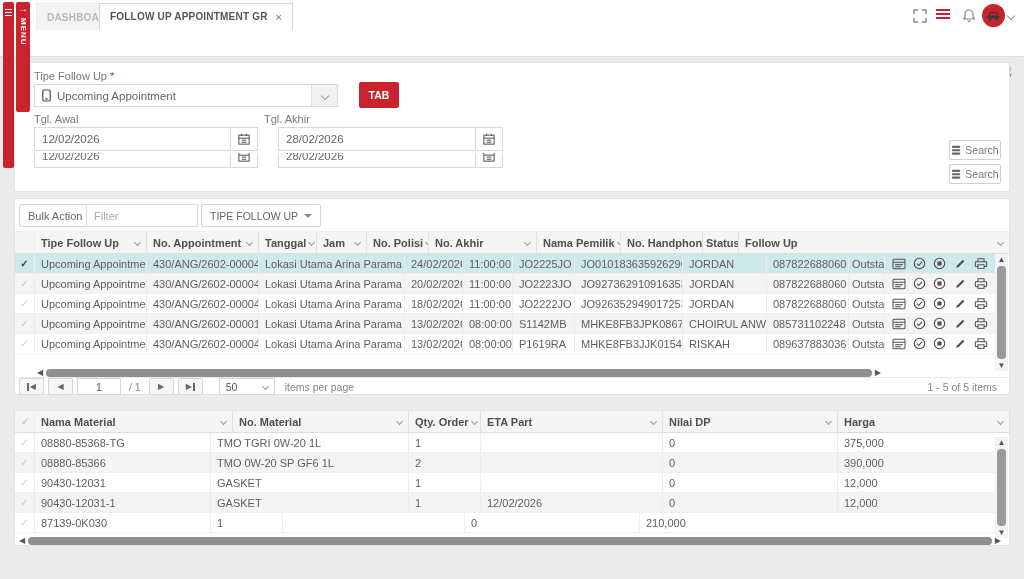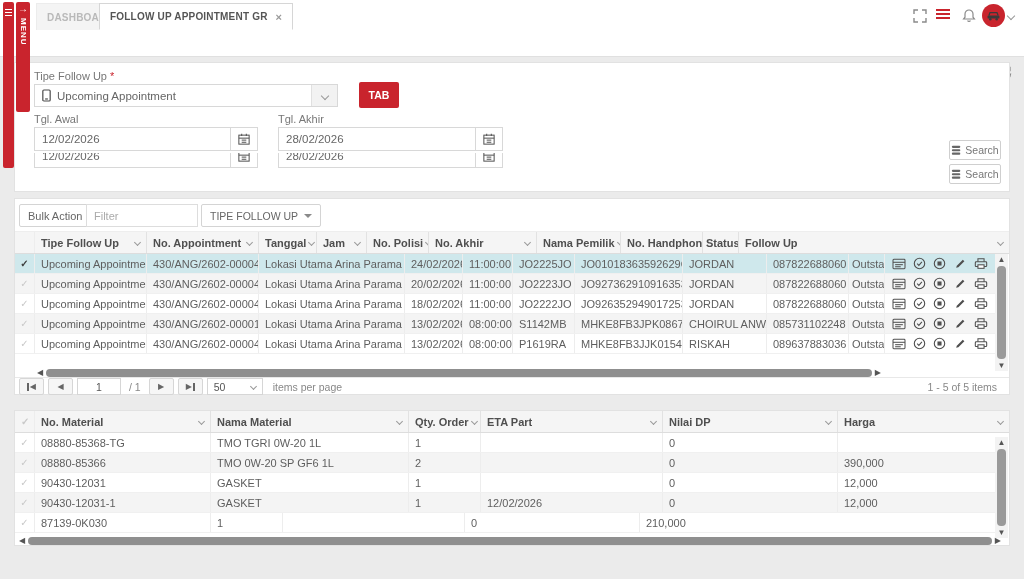--- a/index.html
+++ b/index.html
@@ -112,21 +112,21 @@
   .hscroll .thumb { height:8px; background:#8f8f8f; border-radius:4px; flex:1; }
   #appt-hscroll { left:22px; top:168px; width:844px; }
   #mat-hscroll { left:4px; top:124px; width:982px; }
 
   
   #pager { position:absolute; left:0; top:178px; width:994px; height:18px; border-top:1px solid #e8e8e8; display:flex; align-items:center; padding:0 4px; gap:4px; color:#777; }
   .pg-btn { width:25px; height:17px; border:1px solid #d6d6d6; background:#f6f6f6; border-radius:2px; color:#666; font-size:8px; display:flex; align-items:center; justify-content:center; gap:1px; }
   .pg-bar { width:1.5px; height:8px; background:#666; }
   #page-input { width:44px; height:17px; border:1px solid #d6d6d6; text-align:center; font-size:10.5px; color:#555; font-family:"Liberation Sans",sans-serif; }
   #page-of { font-size:10.5px; color:#888; margin:0 4px; }
-  #pagesize-select { width:56px; height:17px; border:1px solid #d6d6d6; background:#fff; display:flex; align-items:center; justify-content:space-between; padding:0 6px; font-size:10.5px; color:#555; }
+  #pagesize-select { width:56px; height:17px; border:1px solid #d6d6d6; background:#fff; margin-left:12px; display:flex; align-items:center; justify-content:space-between; padding:0 6px; font-size:10.5px; color:#555; }
   #items-label { margin-left:6px; font-size:10.5px; color:#888; }
   #pager-summary { margin-left:auto; font-size:10.5px; color:#888; padding-right:8px; }
 
   svg { display:block; }
 </style>
 </head>
 <body>
 
 <div id="topbar" class="abs">
   <div id="tab-dashboard" class="tab">
@@ -210,21 +210,21 @@
         </svg>
       <span>Upcoming Appointment</span>
     </span>
     <span class="dd">
         <span class="chevdn"></span>
       </span>
   </div>
   <button id="tab-button">TAB</button>
 
   <div class="flabel" style="left:19px;top:50px;">Tgl. Awal</div>
-  <div class="flabel" style="left:263px;top:50px;">Tgl. Akhir</div>
+  <div class="flabel" style="left:249px;top:50px;">Tgl. Akhir</div>
 
   <div id="tglawal-wrap" class="date-wrap">
     <div class="date-input">12/02/2026</div>
     <div class="cal-btn">
       <svg width="12" height="12" viewBox="0 0 14 14" fill="none" stroke="#555" stroke-width="1.2">
         <rect x="1" y="2.5" width="12" height="10.5"></rect>
           <line x1="1" y1="6" x2="13" y2="6"></line>
         <line x1="4.3" y1="1" x2="4.3" y2="3.5"></line>
           <line x1="9.7" y1="1" x2="9.7" y2="3.5"></line>
         <line x1="4.3" y1="8.3" x2="9.7" y2="8.3"></line>
@@ -606,26 +606,26 @@
       <span class="chevdn" style="width:5px;height:5px;"></span>
     </div>
     <span id="items-label">items per page</span>
     <span id="pager-summary">1 - 5 of 5 items</span>
   </div>
 </div>
 
 <div id="mat-panel" class="panel">
   <div id="mat-header" class="ghead">
       <div class="gh ccb">✓</div>
+      <div class="gh mc1">
+        <span>Nama Material</span>
+        <span class="schev"></span>
+      </div>
       <div class="gh mc0">
         <span>No. Material</span>
-        <span class="schev"></span>
-      </div>
-      <div class="gh mc1">
-        <span>Nama Material</span>
         <span class="schev"></span>
       </div>
       <div class="gh mc2">
         <span>Qty. Order</span>
         <span class="schev"></span>
       </div>
       <div class="gh mc3">
         <span>ETA Part</span>
         <span class="schev"></span>
       </div>
@@ -639,20 +639,21 @@
       </div>
     </div>
   <div id="mat-rows">
       <div class="grow">
         <div class="ccb">✓</div>
         <div class="gc mc0">08880-85368-TG</div>
         <div class="gc mc1">TMO TGRI 0W-20 1L</div>
         <div class="gc mc2">1</div>
         <div class="gc mc3"></div>
         <div class="gc mc4">0</div>
+        <div class="gc mc5">375,000</div>
       </div>
       <div class="grow alt">
         <div class="ccb">✓</div>
         <div class="gc mc0">08880-85366</div>
         <div class="gc mc1">TMO 0W-20 SP GF6 1L</div>
         <div class="gc mc2">2</div>
         <div class="gc mc3"></div>
         <div class="gc mc4">0</div>
         <div class="gc mc5">390,000</div>
       </div>

